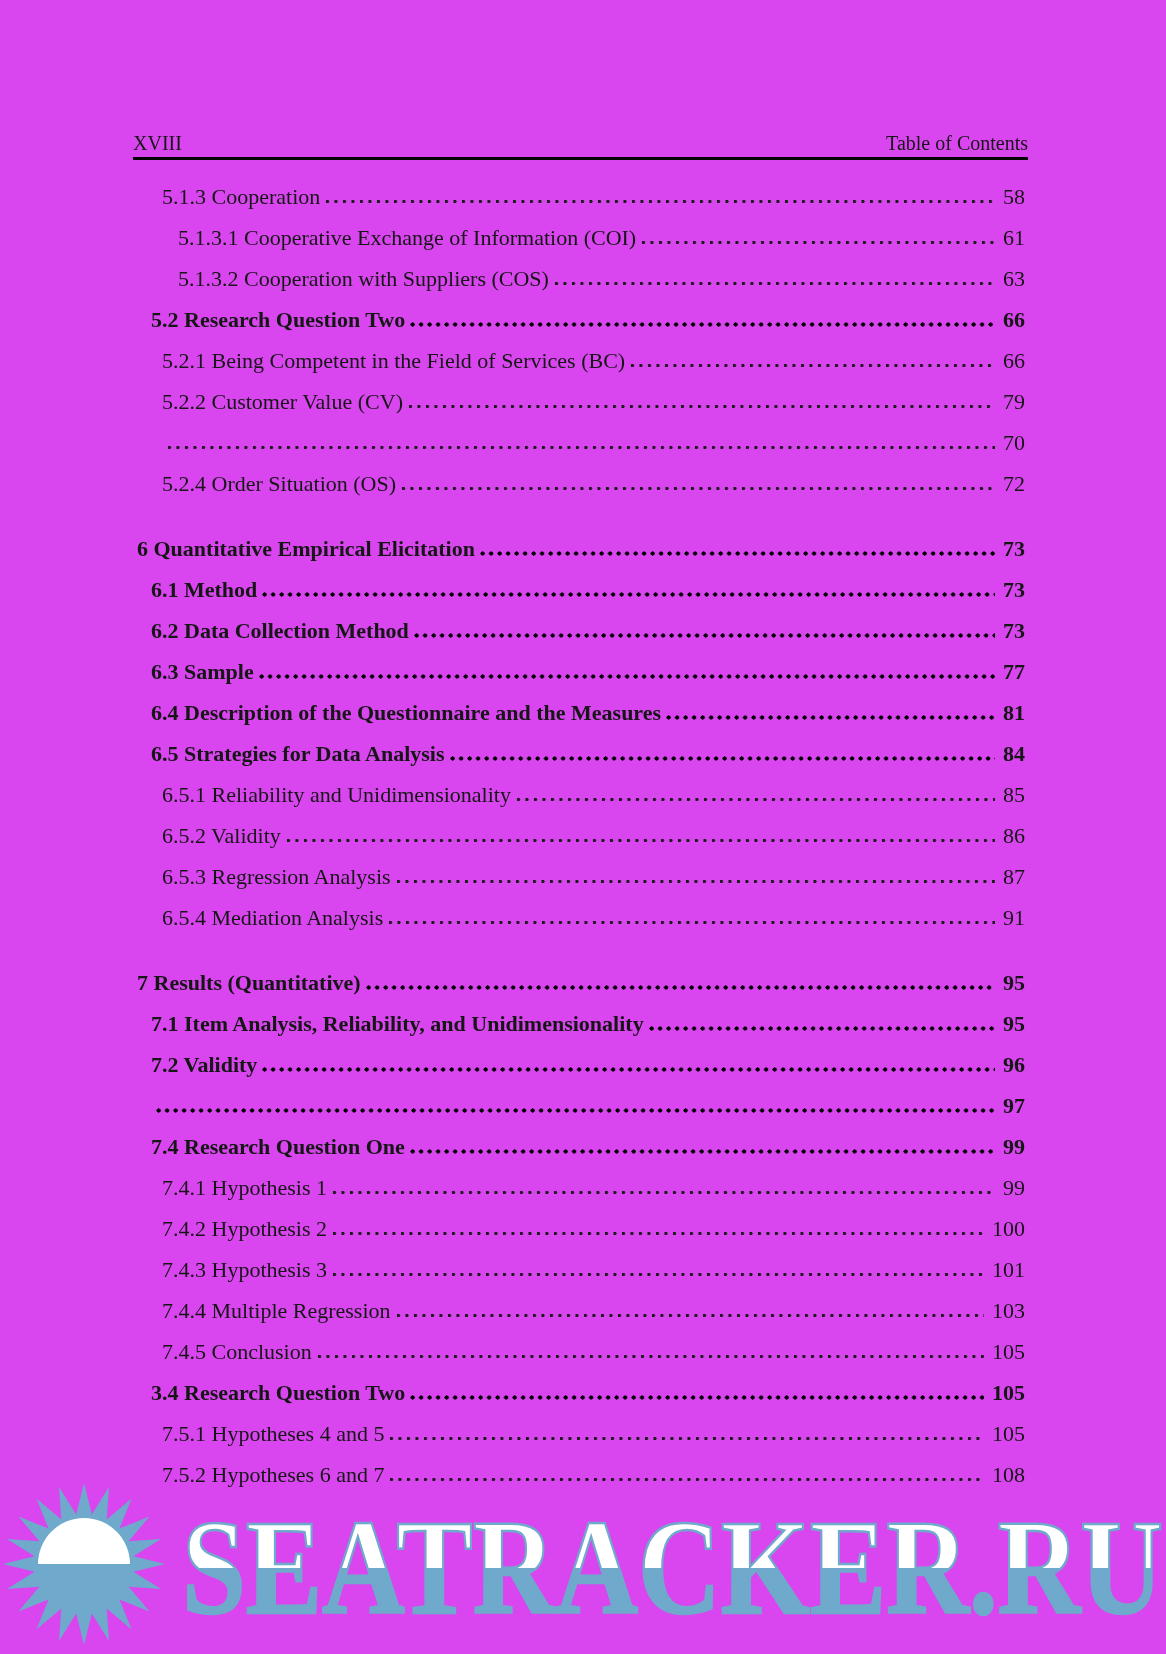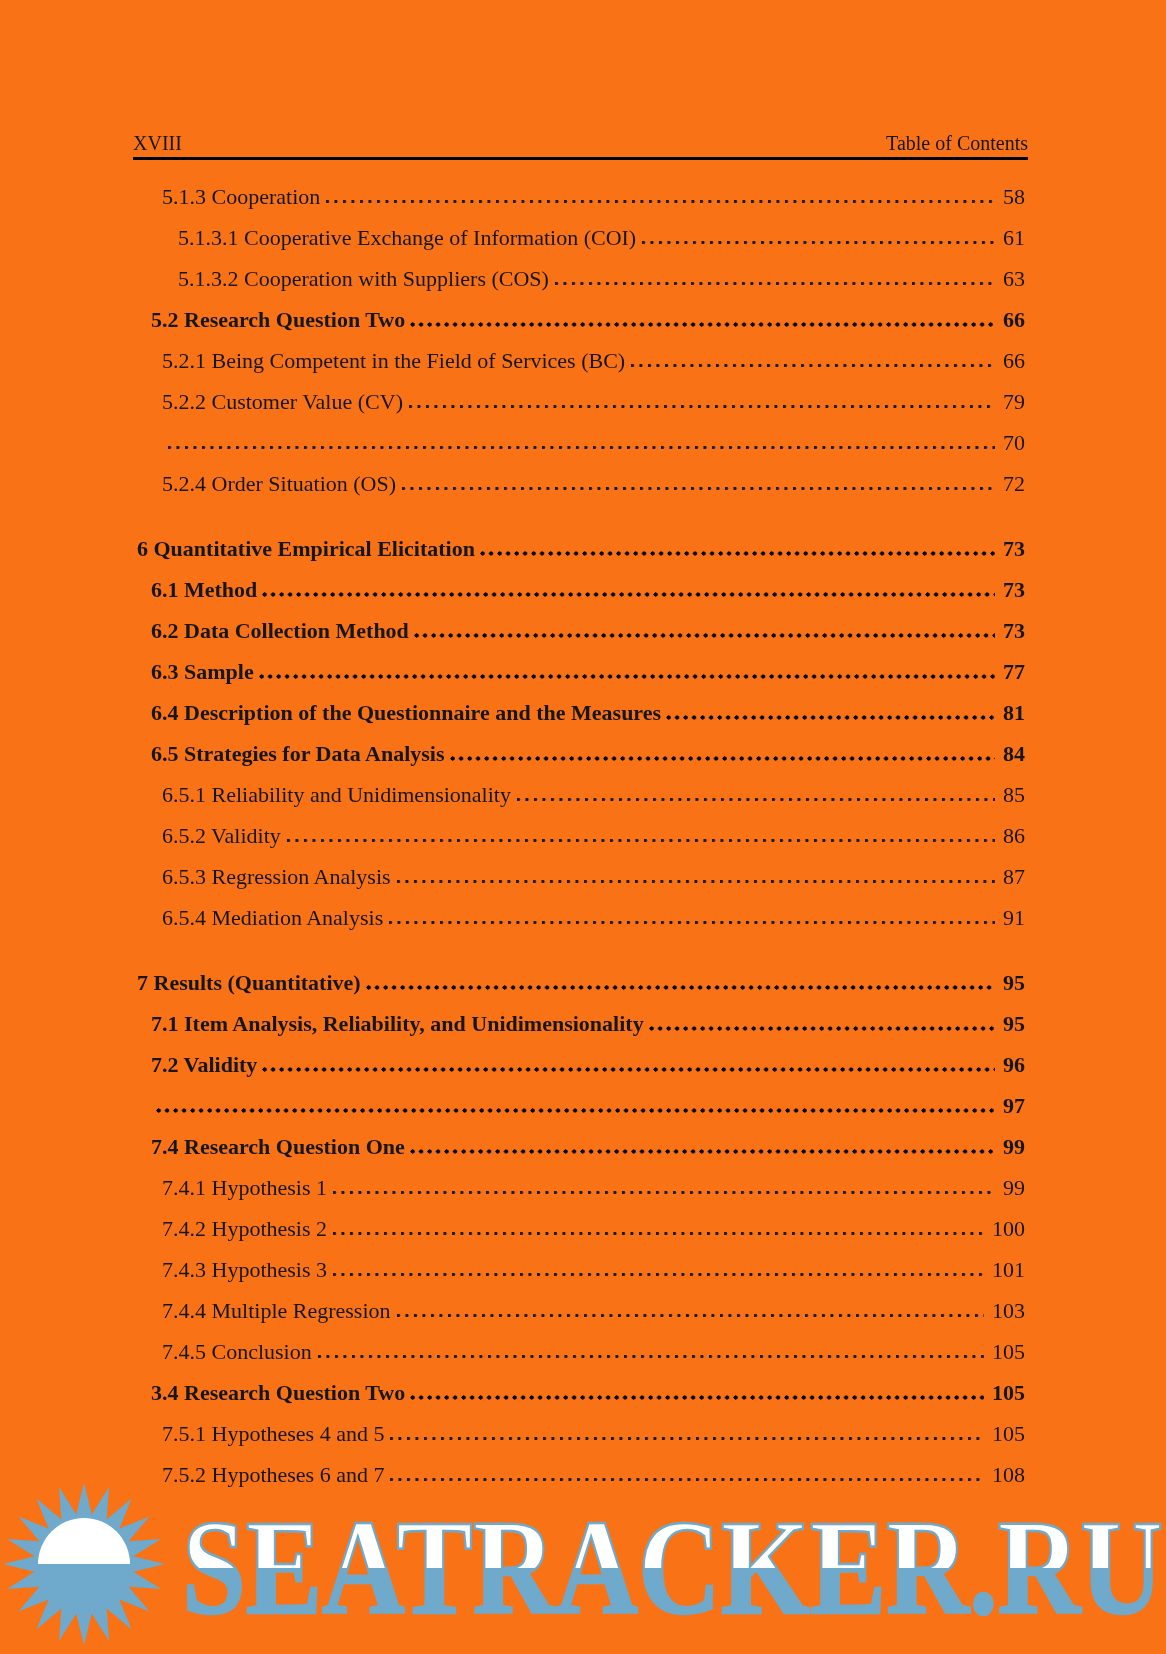--- a/index.html
+++ b/index.html
@@ -4,21 +4,21 @@
 <style>
   html, body {
     margin: 0;
     padding: 0;
     background: #ffffff;
   }
   #page {
     position: relative;
     width: 1166px;
     height: 1654px;
-    background: #f97316;
+    background: #d946ef;
     overflow: hidden;
     font-family: "Liberation Serif", "DejaVu Serif", serif;
     color: #161616;
   }
   
   .hdr {
     display: flex;
     justify-content: space-between;
     align-items: baseline;
     margin: 132px 138px 0 133px;

